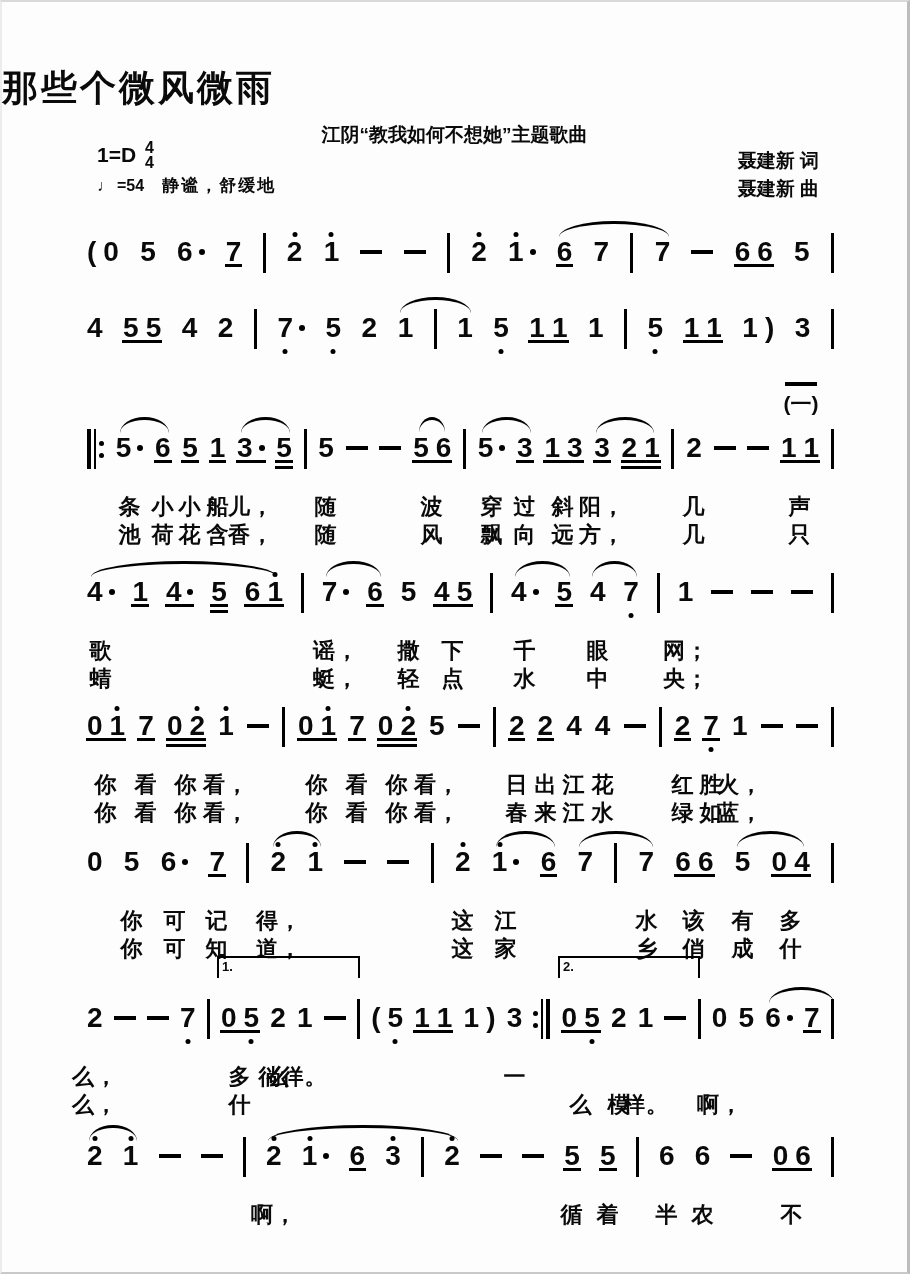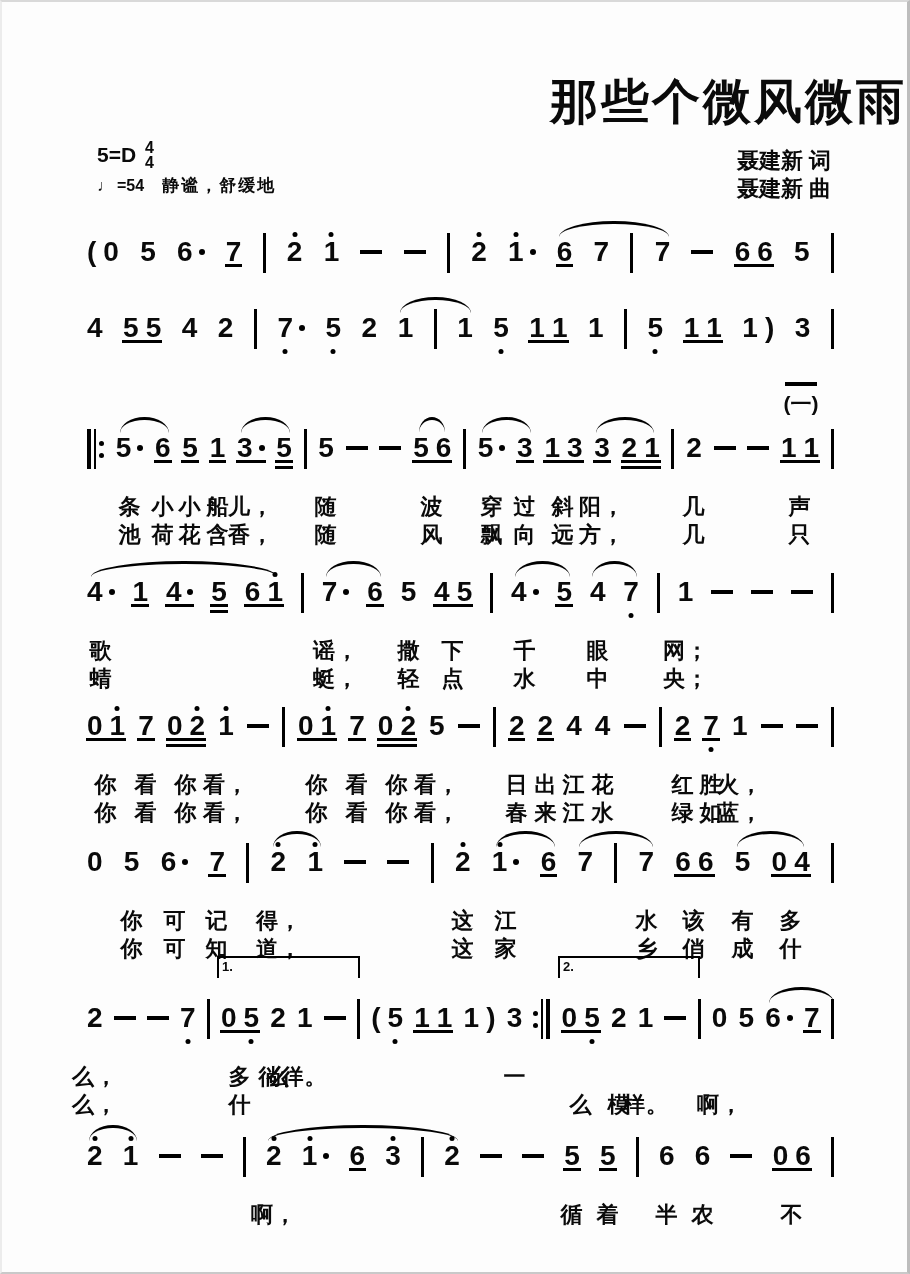--- a/index.html
+++ b/index.html
@@ -5,35 +5,35 @@
   html,body{margin:0;padding:0;background:#888;}
   .page{
     position:relative;width:910px;height:1274px;margin:0 auto;
     background:#fdfdfd;overflow:hidden;
     border-top:2px solid #d9d9d9;border-left:2px solid #ececec;
     border-right:3px solid #bdbdbd;border-bottom:2px solid #c9c9c9;
     box-sizing:border-box;
     font-family:"Liberation Sans",sans-serif;color:#0a0a0a;
   }
   
-  .title{position:absolute;top:68px;left:0;width:100%;text-align:right;
-    font-size:48px;font-weight:bold;letter-spacing:3px;}
+  .title{position:absolute;top:62px;left:0;width:100%;text-align:left;
+    font-size:36px;font-weight:bold;letter-spacing:3px;}
   .subtitle{position:absolute;top:120px;left:0;width:100%;text-align:center;
     font-size:19px;font-weight:bold;}
   .solo{position:absolute;top:158px;left:0;width:100%;text-align:center;
     font-size:18px;font-weight:bold;letter-spacing:6px;}
   .keysig{position:absolute;top:138px;left:95px;font-size:21px;font-weight:bold;
     display:flex;align-items:center;gap:9px;}
   .meter{display:inline-flex;flex-direction:column;font-size:16px;line-height:15px;
     font-weight:bold;text-align:center;}
   .tempo{position:absolute;top:172px;left:95px;font-size:16px;font-weight:bold;
     display:flex;align-items:center;gap:4px;}
   .tempo .expr{margin-left:14px;font-size:17px;letter-spacing:2px;}
-  .credits{position:absolute;top:145px;right:76px;text-align:center;
-    font-size:22px;font-weight:bold;line-height:28px;}
+  .credits{position:absolute;top:145px;right:88px;text-align:center;
+    font-size:19px;font-weight:bold;line-height:28px;}
   
   .mline{position:absolute;left:85px;right:73px;}
   .tokens{display:flex;justify-content:space-between;align-items:flex-start;
     height:44px;font-family:"Liberation Sans",sans-serif;font-weight:bold;font-size:28px;}
   .note{display:inline-block;}
   .chars{position:relative;display:inline-flex;gap:7px;}
   .ch{display:inline-block;position:relative;height:36px;line-height:36px;}
   .ch.hi::before{content:"";position:absolute;top:-2px;left:50%;transform:translateX(-50%);
     width:5px;height:5px;border-radius:50%;background:#000;}
   .ch.lo::after{content:"";position:absolute;bottom:-8px;left:50%;transform:translateX(-50%);
@@ -60,23 +60,24 @@
     font-size:22px;font-weight:bold;letter-spacing:1px;}
   .section-mark{position:absolute;left:688px;top:72px;width:52px;text-align:center;}
   .section-dash{width:32px;height:4px;background:#000;margin:0 auto 4px auto;}
   .section-label{font-size:21px;font-weight:bold;}
 </style>
 </head>
 <body>
 
 <div class="page">
   <div class="title">那些个微风微雨</div>
+  <div class="subtitle">江阴“教我如何不想她”主题歌曲</div>
 
   <div class="keysig">
-    <span>5=D</span>
+    <span>1=D</span>
     <span class="meter">
       <i style="font-style:normal">4</i>
       <i style="font-style:normal">4</i>
     </span>
   </div>
 
   <div class="tempo">
     <span>♩</span>
       <span>=54</span>
     <span class="expr">静谧，舒缓地</span>

